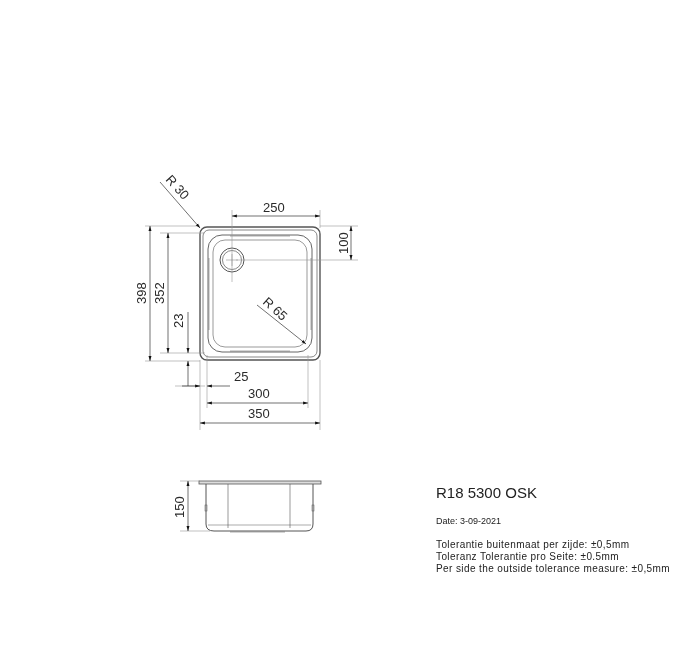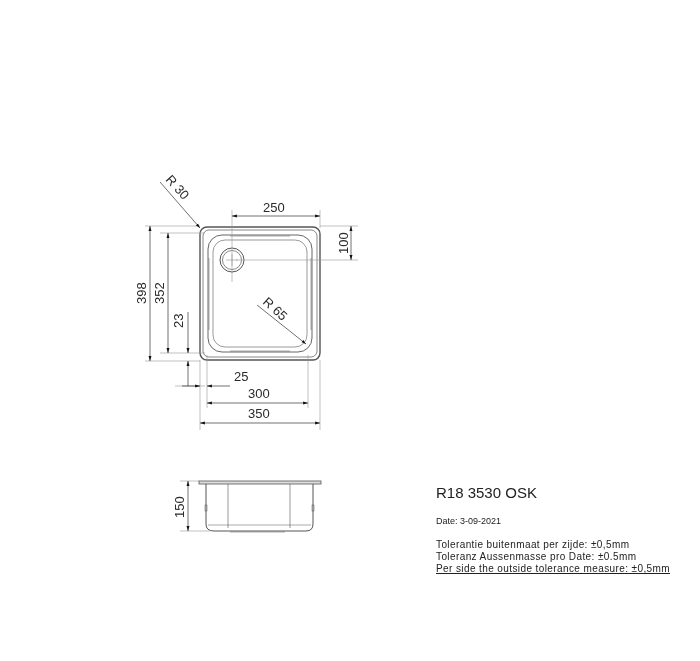--- a/index.html
+++ b/index.html
@@ -91,17 +91,17 @@
     <rect x="312" y="505" width="2" height="6" stroke-width="0.5"></rect>
   </g>
   <g stroke="#999" stroke-width="0.6">
     <line x1="180" y1="481" x2="200" y2="481"></line>
     <line x1="180" y1="531" x2="210" y2="531"></line>
   </g>
   <line x1="188" y1="481" x2="188" y2="531" stroke="#333" stroke-width="0.7" marker-start="url(#ar)" marker-end="url(#ar)"></line>
   <text class="dim" transform="translate(184,518) rotate(-90)">150</text>
 </svg>
 
-<div class="info title">R18 3530 OSK</div>
+<div class="info title">R18 5300 OSK</div>
 <div class="info date">Date: 3-09-2021</div>
 <div class="info tol" style="top:539px;">Tolerantie buitenmaat per zijde: ±0,5mm</div>
-<div class="info tol" style="top:551px;">Toleranz Aussenmasse pro Date: ±0.5mm</div>
-<div class="info tol" style="top:563px;text-decoration:underline;">Per side the outside tolerance measure: ±0,5mm</div>
+<div class="info tol" style="top:551px;">Toleranz Tolerantie pro Seite: ±0.5mm</div>
+<div class="info tol" style="top:563px;">Per side the outside tolerance measure: ±0,5mm</div>
 
 </body></html>

